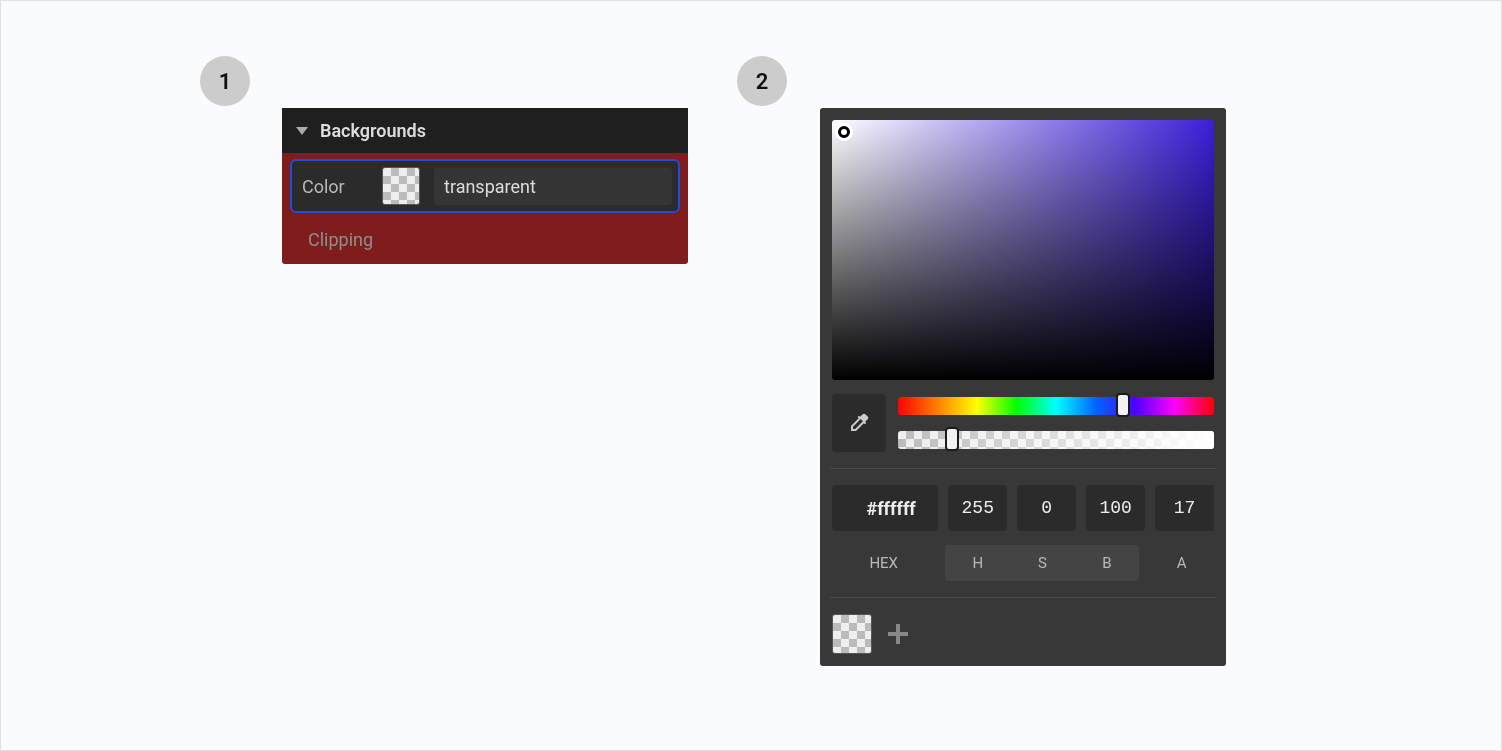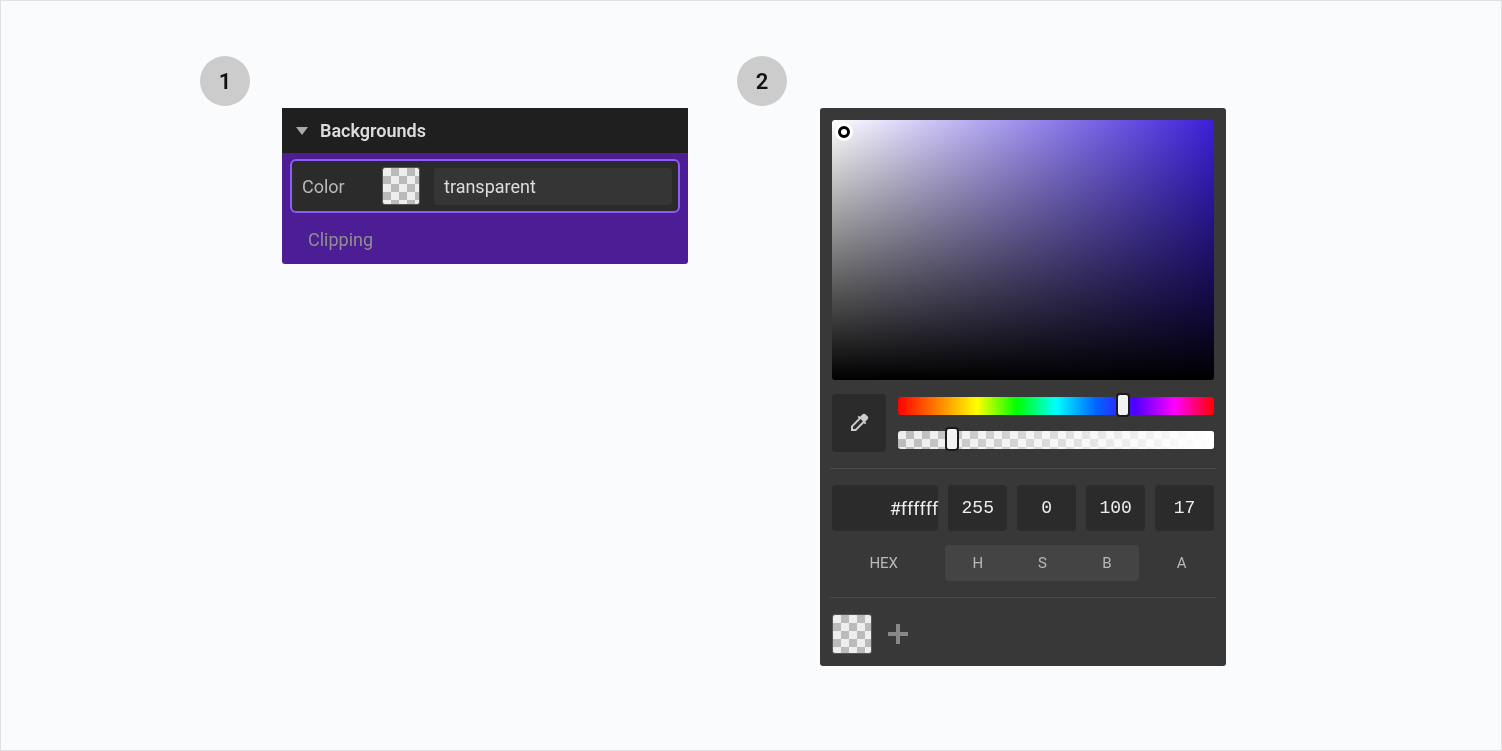--- a/index.html
+++ b/index.html
@@ -15,39 +15,39 @@
     background:#cccccc; color:#111; font-weight:600; font-size:22px;
     display:flex; align-items:center; justify-content:center;
     position:absolute;
   }
   .badge-1 { left:199px; top:55px; }
   .badge-2 { left:736px; top:55px; }
 
   
   .panel1 {
     position:absolute; left:281px; top:107px; width:406px;
-    background:#4c1d95; border-radius:3px; color:#bcbcbc; font-size:18px;
+    background:#7f1d1d; border-radius:3px; color:#bcbcbc; font-size:18px;
   }
   .panel1-header {
     display:flex; align-items:center; gap:12px;
     padding:12px 14px; background:#1f1f1f; color:#ddd; font-weight:600;
   }
   .caret-down {
     border-left:6px solid transparent; border-right:6px solid transparent;
     border-top:8px solid #aaa;
   }
   .row { display:flex; align-items:center; padding:12px 14px; gap:12px; }
   .row.img-grad { color:#8f8f8f; justify-content:space-between; }
   .plus { width:24px;height:24px; position:relative; }
   .plus::before,.plus::after{content:"";position:absolute;background:#8f8f8f;}
   .plus::before{left:10px;top:2px;width:3px;height:20px;}
   .plus::after{top:10px;left:2px;height:3px;width:20px;}
   .color-row-wrap {
     margin:6px 8px; padding:6px 6px;
-    border:2px solid #8b5cf6; border-radius:6px; background:#2b2b2b;
+    border:2px solid #1d4ed8; border-radius:6px; background:#2b2b2b;
   }
   .color-row { display:flex; align-items:center; gap:14px; }
   .color-label { color:#b9b9b9; font-size:18px; padding-left:4px; width:70px; }
   .checker {
     background-image:
       linear-gradient(45deg,#bbb 25%,transparent 25%),
       linear-gradient(-45deg,#bbb 25%,transparent 25%),
       linear-gradient(45deg,transparent 75%,#bbb 75%),
       linear-gradient(-45deg,transparent 75%,#bbb 75%);
     background-size:16px 16px;
@@ -105,21 +105,21 @@
   }
   .hue-bar .thumb { left:69%; }
   .alpha-bar .thumb { left:15%; }
 
   .hr { height:1px; background:#4a4a4a; margin:16px -2px; }
   .val-row { display:flex; gap:10px; }
   .val-box {
     background:#2b2b2b; color:#eee; height:46px; border-radius:4px;
     display:flex;align-items:center;justify-content:center; font-size:18px;
   }
-  .w-hex{flex:1.2;justify-content:flex-end;padding-left:12px;}
+  .w-hex{flex:1.2;justify-content:center;padding-left:12px;font-weight:bold;}
   .w-h,.w-s,.w-b,.w-a{flex:0.75;font-family:Liberation Mono, monospace;}
   .lab-row { display:flex; gap:10px; margin-top:14px; align-items:center; }
   .lab { height:36px; display:flex;align-items:center;justify-content:center; color:#b8b8b8; font-size:15px;}
   .lab-hex{flex:1.2;}
   .pill { background:#444;border-radius:4px; }
   .hsb-pill { flex:2.25; display:flex; }
   .hsb-pill .lab{flex:1;}
   .lab-a{flex:0.75;}
 
   .swatch-row { display:flex; gap:14px; margin-top:6px; align-items:center; }

